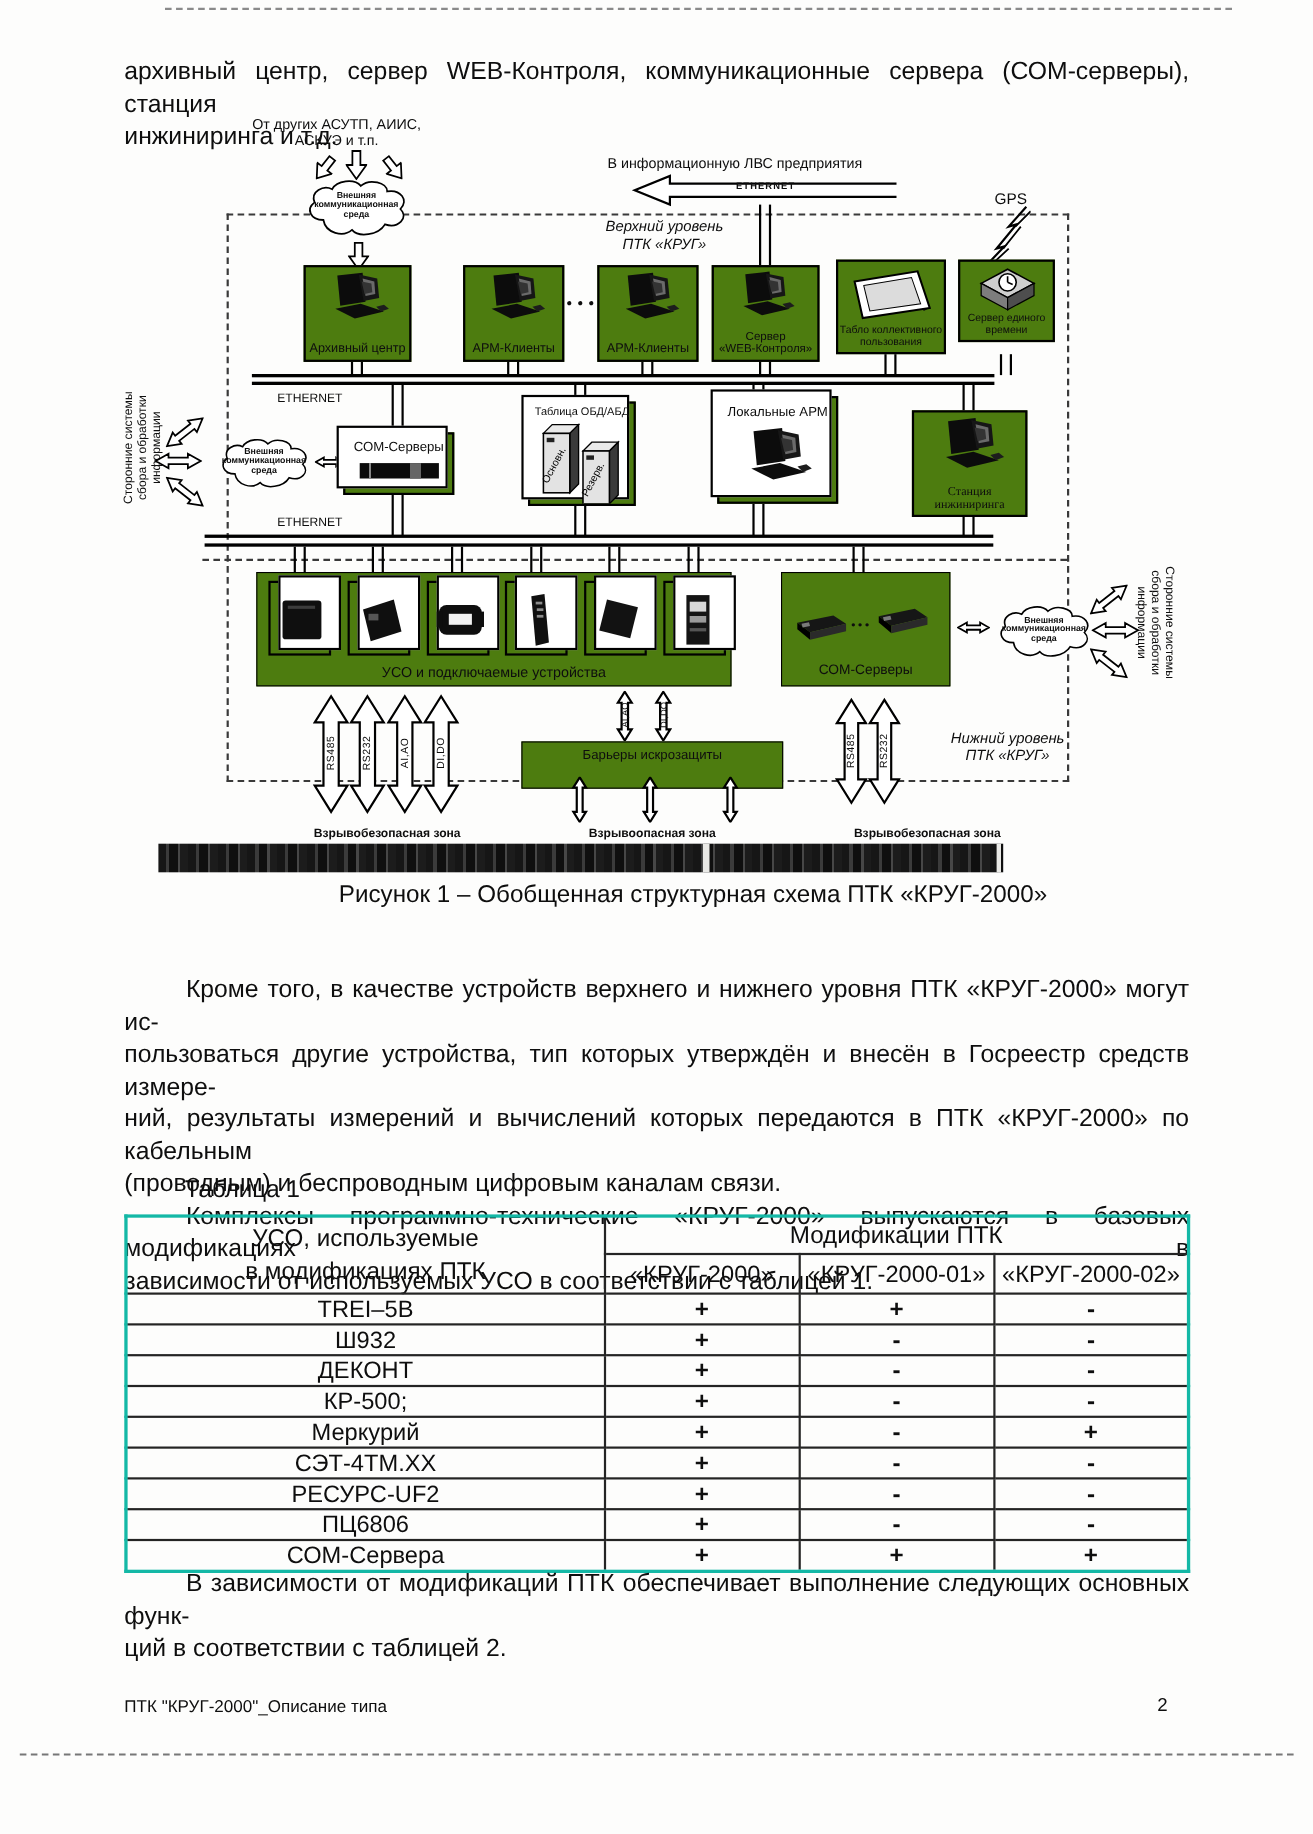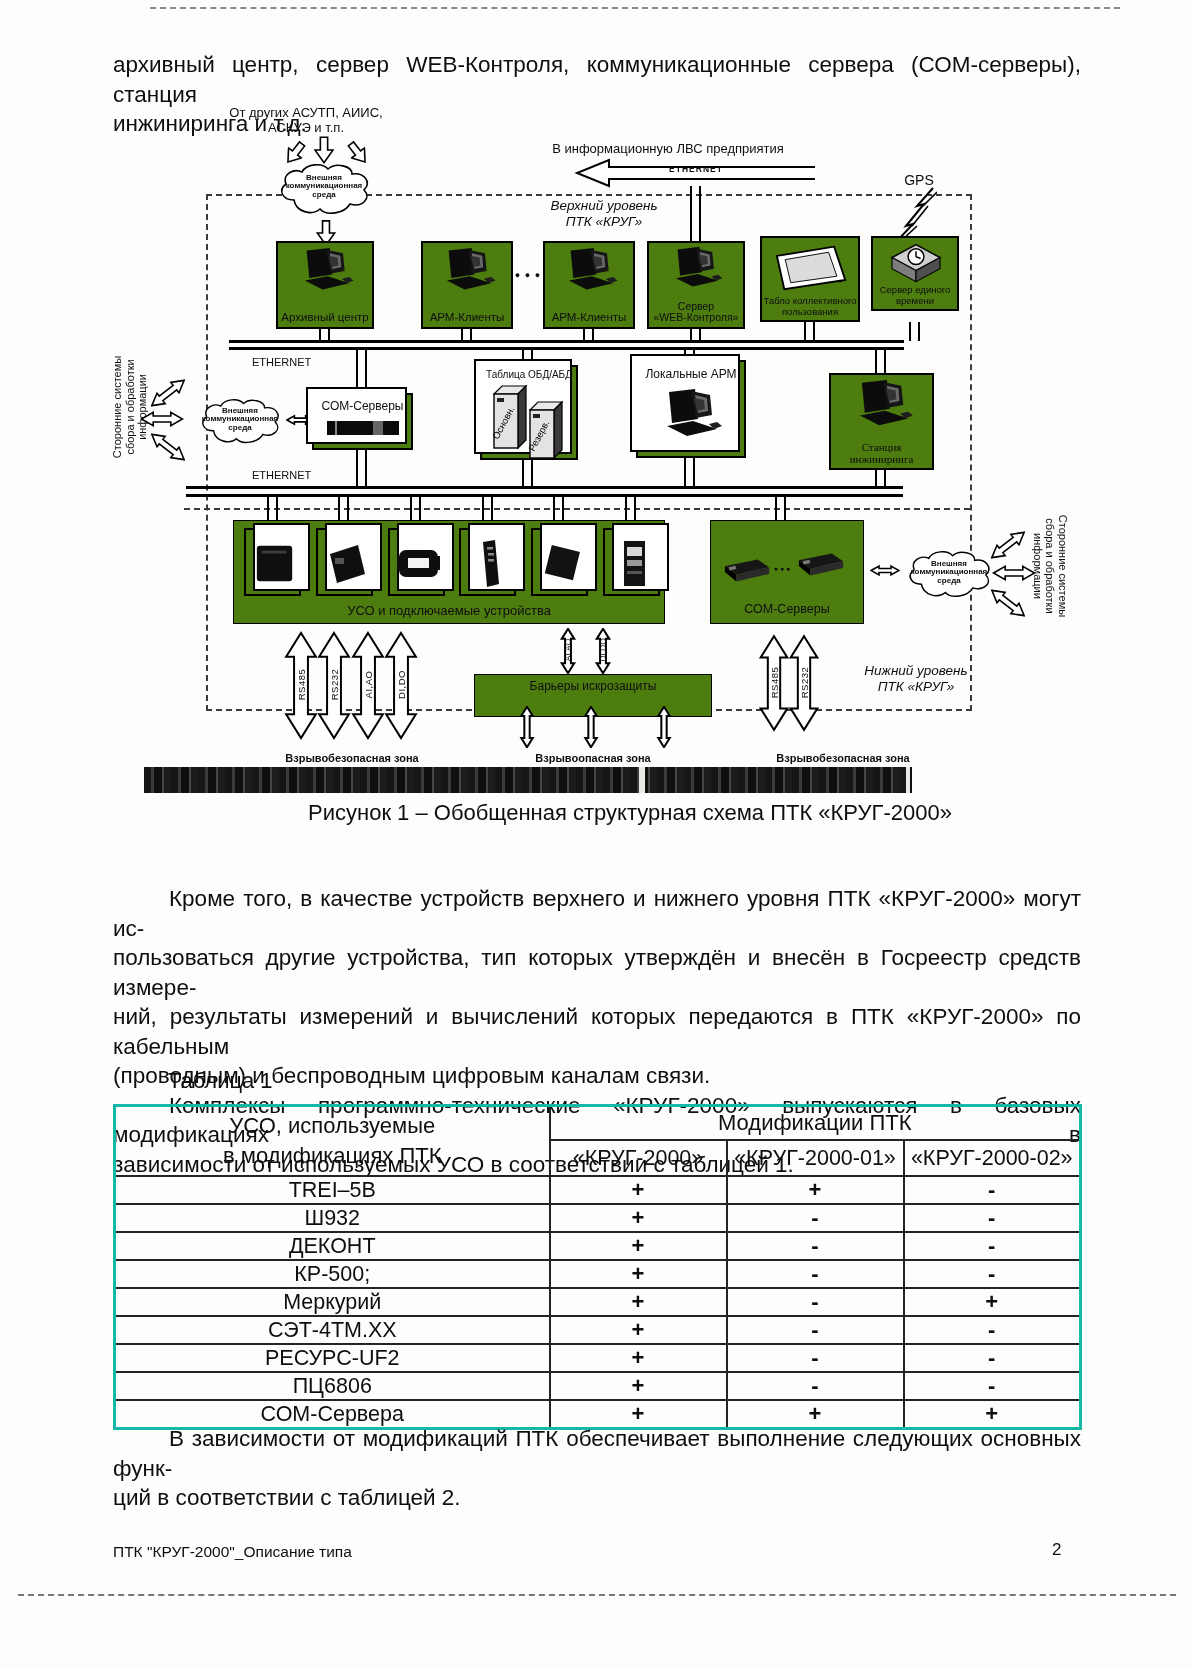--- a/index.html
+++ b/index.html
@@ -228,21 +228,21 @@
         <polygon points="42,28 50,20 74,20 66,28" fill="#e9e9e9" stroke="#000" stroke-width="1.2"></polygon>
         <polygon points="66,28 74,20 74,68 66,76" fill="#3a3a3a" stroke="#000" stroke-width="1.2"></polygon>
         <rect x="42" y="28" width="24" height="48" fill="#e3e3e3" stroke="#000" stroke-width="1.4"></rect>
         <rect x="45" y="32" width="7" height="4" fill="#222"></rect>
         <text x="46" y="70" font-size="9.5" transform="rotate(-62 46 70)">Резерв.</text>
       </svg>
     </div>
     <div class="dvl" style="left:426px;top:244px;height:15px;"></div>
     <div class="dvl" style="left:426px;top:354px;height:27px;"></div>
 
-    <div class="nbox behind" style="left:540px;top:254px;width:110px;height:98px;">
+    <div class="nbox behind" style="left:556px;top:254px;width:110px;height:98px;">
       <div class="abs" style="left:0;right:0;top:5px;font-size:12px;">Локальные АРМ</div>
       <svg class="abs" style="left:22px;top:26px;" width="64" height="52">
           <use href="#pc"></use>
         </svg>
     </div>
     <div class="dvl" style="left:588px;top:244px;height:10px;"></div>
     <div class="dvl" style="left:588px;top:352px;height:29px;"></div>
 
     <div class="nbox" style="left:733px;top:267px;width:105px;height:97px;">
       <svg class="abs" style="left:22px;top:4px;" width="62" height="50">

